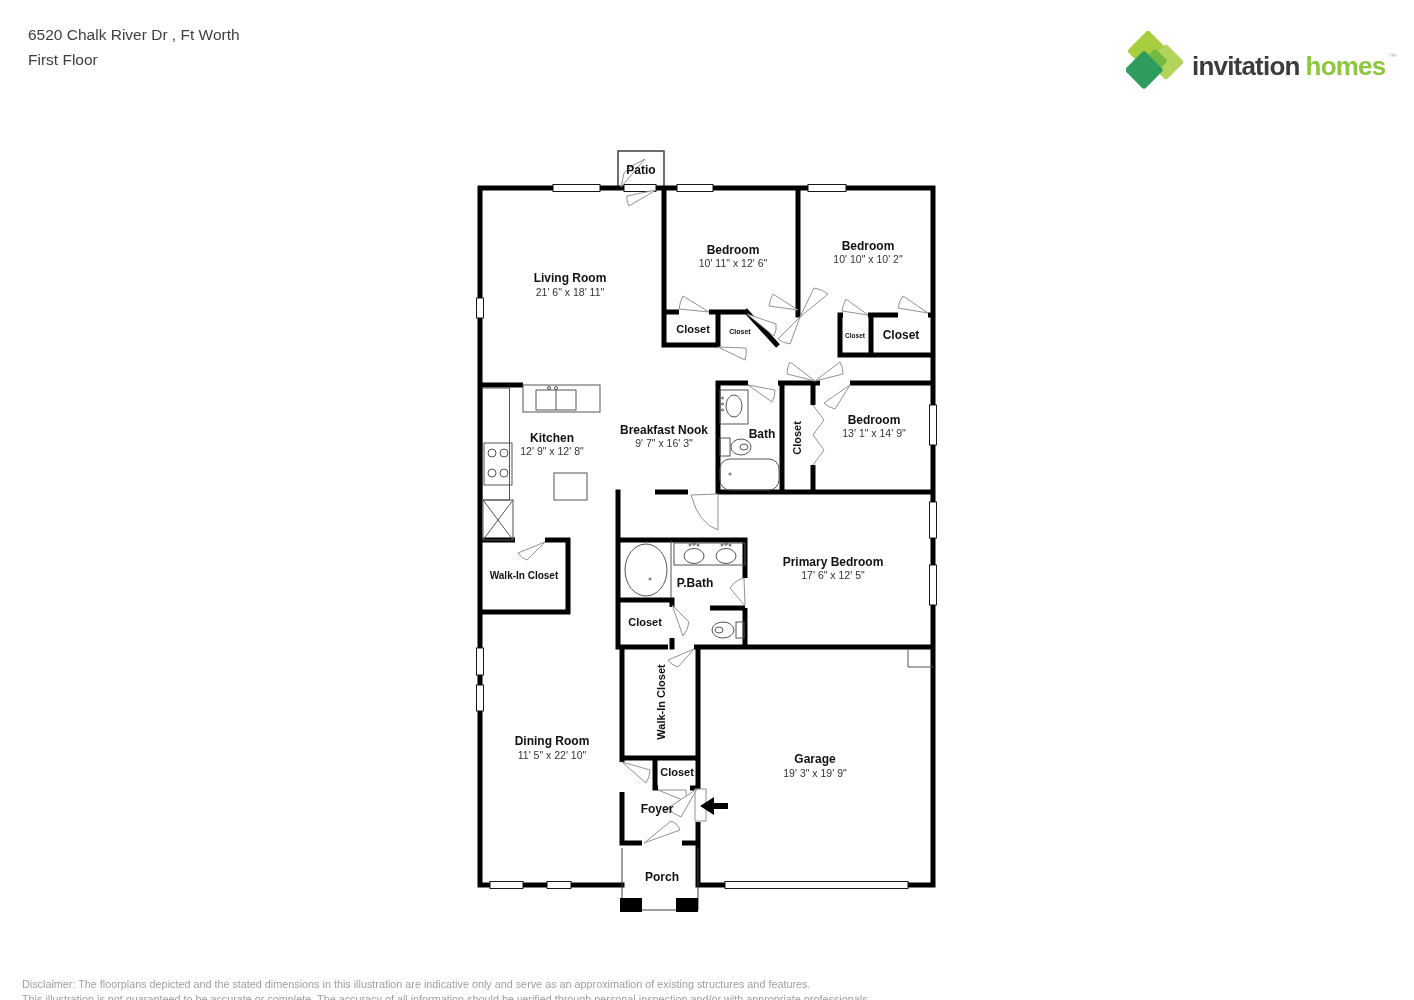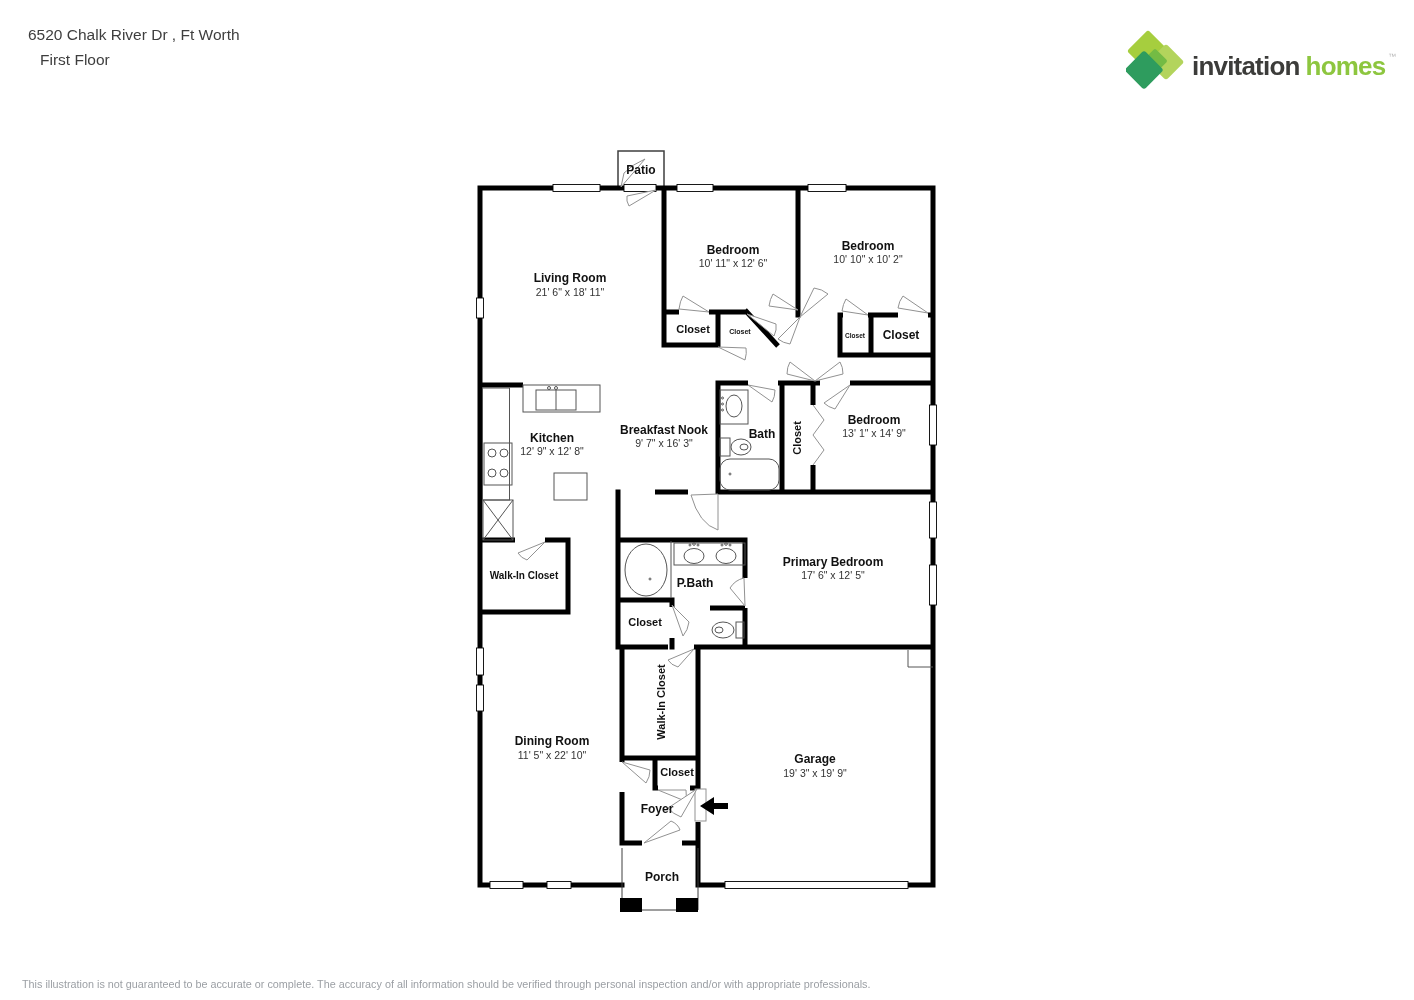--- a/index.html
+++ b/index.html
@@ -2,21 +2,21 @@
 <html><head>
 <meta charset="utf-8">
 <style>
   html,body{margin:0;padding:0;}
   body{
     width:1414px;height:1000px;position:relative;overflow:hidden;
     background:#ffffff;font-family:"Liberation Sans",sans-serif;
   }
   .header{position:absolute;left:28px;top:22px;color:#3e3e3e;}
   .header .addr{font-size:15.5px;line-height:25px;}
-  .header .floor{font-size:15.5px;line-height:25px;margin-left:12px;}
+  .header .floor{font-size:15.5px;line-height:25px;}
   .logo{position:absolute;left:1126px;top:28px;}
   .plan{position:absolute;left:0;top:0;}
   .disclaimer{position:absolute;left:22px;top:977px;width:1250px;color:#9b9fa4;font-size:10.8px;line-height:14.5px;}
   svg text{font-family:"Liberation Sans",sans-serif;}
   .rname{font-size:12px;font-weight:bold;fill:#111;}
   .rdims{font-size:10.5px;fill:#333;}
   .rsmall{font-size:7px;font-weight:bold;fill:#111;}
   .rtiny{font-size:6.5px;font-weight:bold;fill:#111;}
   .rcloset{font-size:11px;font-weight:bold;fill:#111;}
 </style>
@@ -225,14 +225,15 @@
     <text class="rname" x="815" y="763">Garage</text>
     <text class="rdims" x="815" y="777">19' 3" x 19' 9"</text>
 
     <text class="rcloset" x="677" y="776">Closet</text>
     <text class="rname" x="657" y="813">Foyer</text>
     <text class="rname" x="662" y="881">Porch</text>
   </g>
 </svg>
 
 <div class="disclaimer">
+  <div>Disclaimer: The floorplans depicted and the stated dimensions in this illustration are indicative only and serve as an approximation of existing structures and features.</div>
   <div>This illustration is not guaranteed to be accurate or complete. The accuracy of all information should be verified through personal inspection and/or with appropriate professionals.</div>
 </div>
 
 </body></html>

